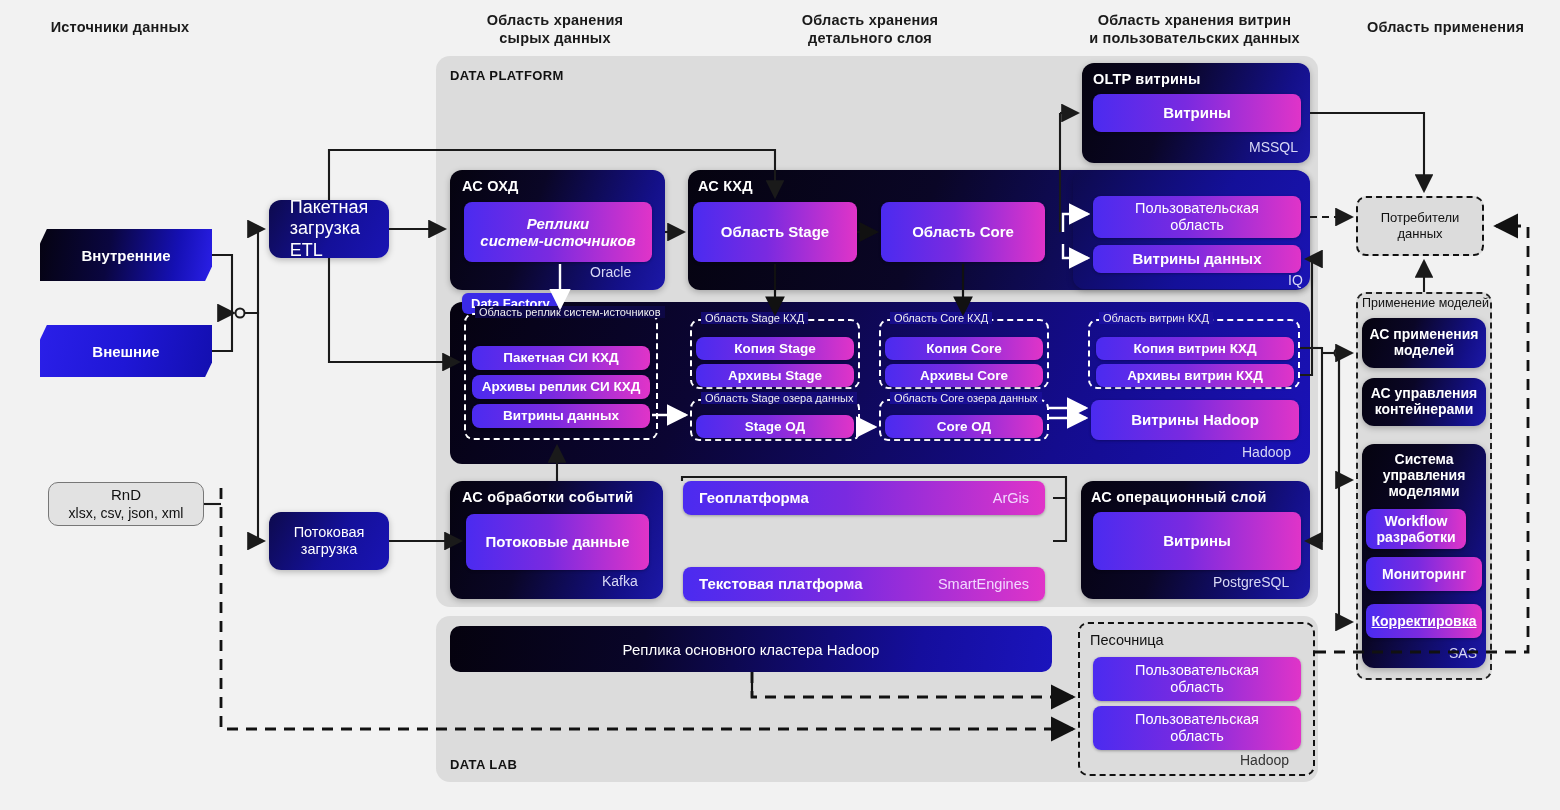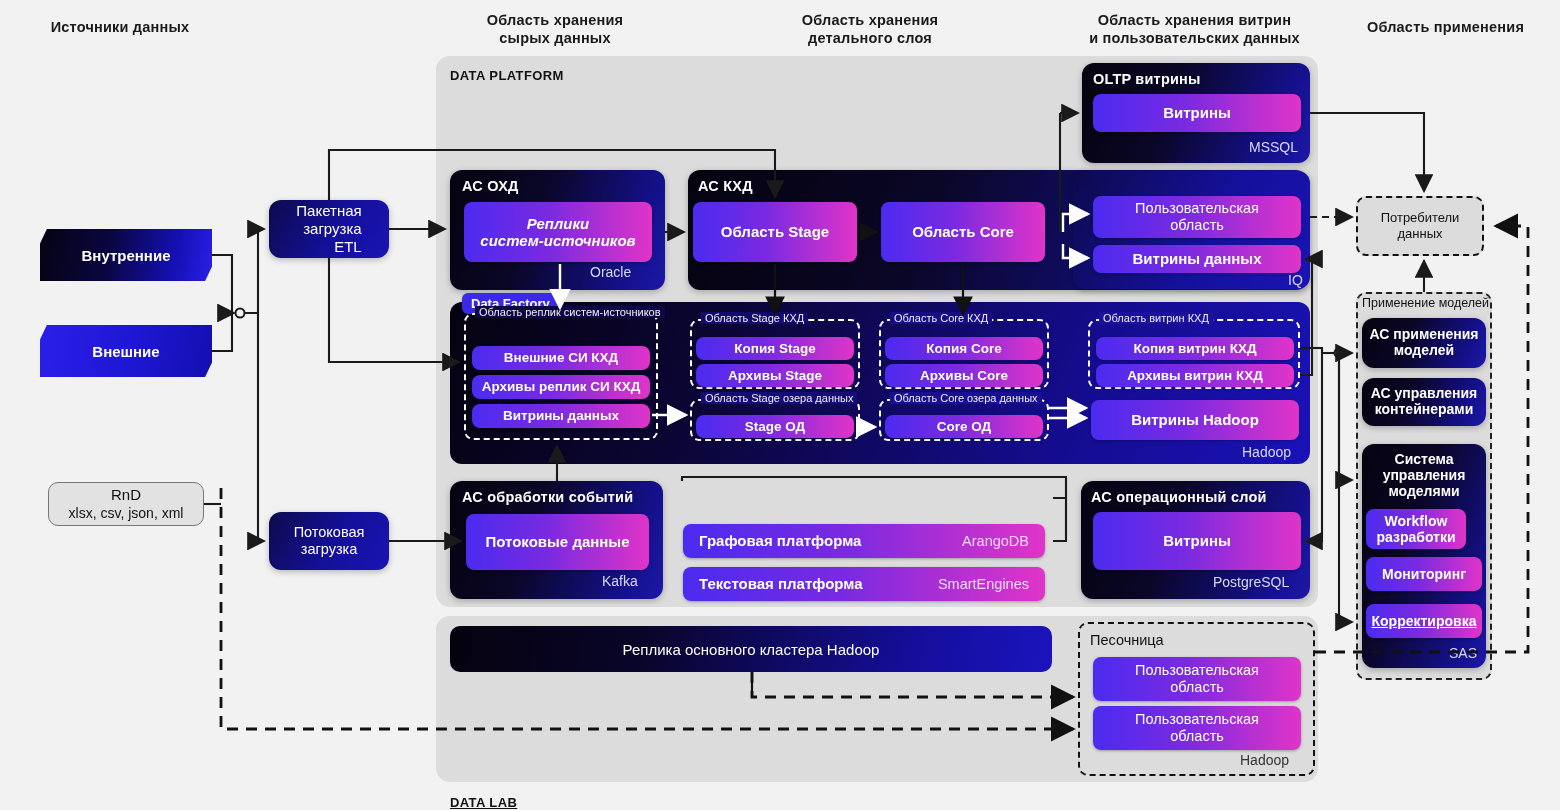--- a/index.html
+++ b/index.html
@@ -187,31 +187,31 @@
   <div class="colhead" style="left:755px;top:12px;width:230px;white-space:pre-line;">Область хранения
 детального слоя</div>
   <div class="colhead" style="left:1062px;top:12px;width:265px;white-space:pre-line;">Область хранения витрин
 и пользовательских данных</div>
   <div class="colhead" style="left:1338px;top:19px;width:215px;white-space:pre-line;">Область применения</div>
 
   <div class="shell" style="left:436px;top:56px;width:882px;height:551px;"></div>
   <div class="shell-label" style="left:450px;top:68px;">DATA PLATFORM</div>
 
   <div class="shell" style="left:436px;top:616px;width:882px;height:166px;"></div>
-  <div class="shell-label" style="left:450px;top:795px;text-decoration:underline;">DATA LAB</div>
+  <div class="shell-label" style="left:450px;top:757px;">DATA LAB</div>
 
   <div class="srcchip internal" style="left:40px;top:229px;width:172px;height:52px;">Внутренние</div>
   <div class="srcchip external" style="left:40px;top:325px;width:172px;height:52px;">Внешние</div>
 
   <div class="graybox" style="left:48px;top:482px;width:156px;height:44px;">
     <span class="ttl">RnD</span>
     <span class="sub">xlsx, csv, json, xml</span>
   </div>
 
-  <div class="sys blue" style="left:269px;top:200px;width:120px;height:58px;display:flex;align-items:center;justify-content:center;color:#fff;font-size:15px;font-weight:400;text-align:right;white-space:pre-line;line-height:1.2;">Пакетная
+  <div class="sys blue" style="left:269px;top:200px;width:120px;height:58px;display:flex;align-items:center;justify-content:center;color:#fff;font-size:18px;font-weight:400;text-align:left;white-space:pre-line;line-height:1.2;">Пакетная
 загрузка
 ETL</div>
 
   <div class="sys blue" style="left:269px;top:512px;width:120px;height:58px;display:flex;align-items:center;justify-content:center;color:#fff;font-size:14.5px;font-weight:400;text-align:center;white-space:pre-line;line-height:1.2;">Потоковая
 загрузка</div>
 
   <div class="sys" style="left:450px;top:170px;width:215px;height:120px;"></div>
   <div class="sys-title" style="left:462px;top:178px;">АС ОХД</div>
   <div class="pill" style="left:464px;top:202px;width:188px;height:60px;white-space:pre-line;font-style:italic;">Реплики
 систем-источников</div>
@@ -234,21 +234,21 @@
   <div class="sys-footer" style="left:1288px;top:272px;right:auto;">IQ</div>
 
   <div style="position:absolute;left:450px;top:302px;width:860px;height:162px;border-radius:12px;
               background:linear-gradient(115deg,#05020f 0%,#0b0533 30%,#140c8e 72%,#1a12b8 100%);"></div>
 
   <div class="tag" style="left:462px;top:293px;">Data Factory</div>
 
   <div class="dregion" style="left:464px;top:313px;width:194px;height:127px;">
     <span class="dregion-label" style="background:#0d0745;">Область реплик систем-источников</span>
   </div>
-  <div class="pill tiny" style="left:472px;top:346px;width:178px;height:24px;">Внешние СИ КХД</div>
+  <div class="pill tiny" style="left:472px;top:346px;width:178px;height:24px;">Пакетная СИ КХД</div>
   <div class="pill tiny" style="left:472px;top:375px;width:178px;height:24px;">Архивы реплик СИ КХД</div>
   <div class="pill tiny" style="left:472px;top:404px;width:178px;height:24px;">Витрины данных</div>
 
   <div class="dregion" style="left:690px;top:319px;width:170px;height:70px;">
     <span class="dregion-label" style="background:#130a6f;">Область Stage КХД</span>
   </div>
   <div class="pill tiny" style="left:696px;top:337px;width:158px;height:23px;">Копия Stage</div>
   <div class="pill tiny" style="left:696px;top:364px;width:158px;height:23px;">Архивы Stage</div>
 
   <div class="dregion" style="left:690px;top:399px;width:170px;height:42px;">
@@ -274,23 +274,23 @@
   <div class="pill tiny" style="left:1096px;top:364px;width:198px;height:23px;">Архивы витрин КХД</div>
 
   <div class="pill" style="left:1091px;top:400px;width:208px;height:40px;">Витрины Hadoop</div>
   <div class="sys-footer" style="left:1242px;top:444px;right:auto;">Hadoop</div>
 
   <div class="sys" style="left:450px;top:481px;width:213px;height:118px;"></div>
   <div class="sys-title" style="left:462px;top:489px;">АС обработки событий</div>
   <div class="pill" style="left:466px;top:514px;width:183px;height:56px;">Потоковые данные</div>
   <div class="sys-footer" style="left:602px;top:573px;right:auto;">Kafka</div>
 
-  <div class="pill lbl-left" style="left:683px;top:524px;width:362px;height:34px;">
-    <span>Графовая платформа</span>
-    <span class="vendor">ArangoDB</span>
+  <div class="pill lbl-left" style="left:683px;top:481px;width:362px;height:34px;">
+    <span>Геоплатформа</span>
+    <span class="vendor">ArGis</span>
   </div>
   <div class="pill lbl-left" style="left:683px;top:567px;width:362px;height:34px;">
     <span>Текстовая платформа</span>
     <span class="vendor">SmartEngines</span>
   </div>
 
   <div class="sys" style="left:1081px;top:481px;width:229px;height:118px;"></div>
   <div class="sys-title" style="left:1091px;top:489px;">АС операционный слой</div>
   <div class="pill" style="left:1093px;top:512px;width:208px;height:58px;">Витрины</div>
   <div class="sys-footer" style="left:1213px;top:574px;right:auto;">PostgreSQL</div>

